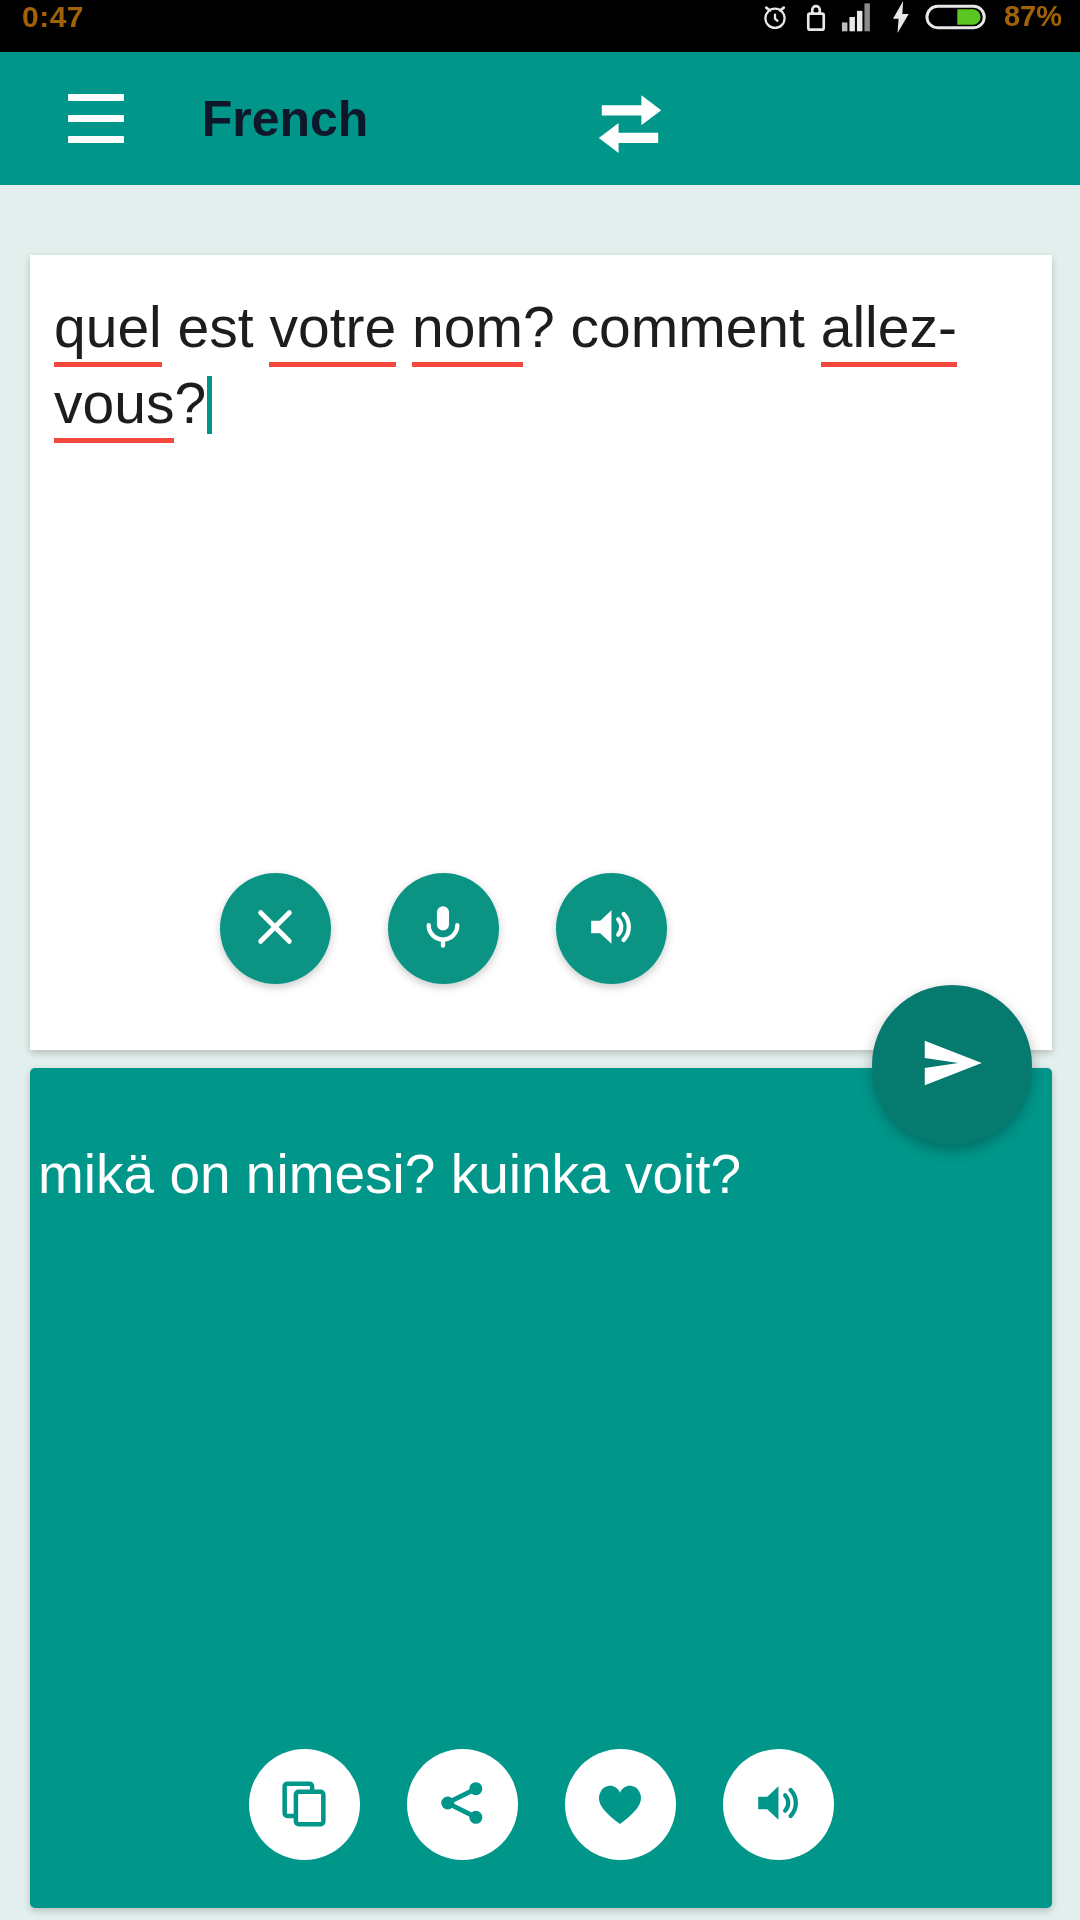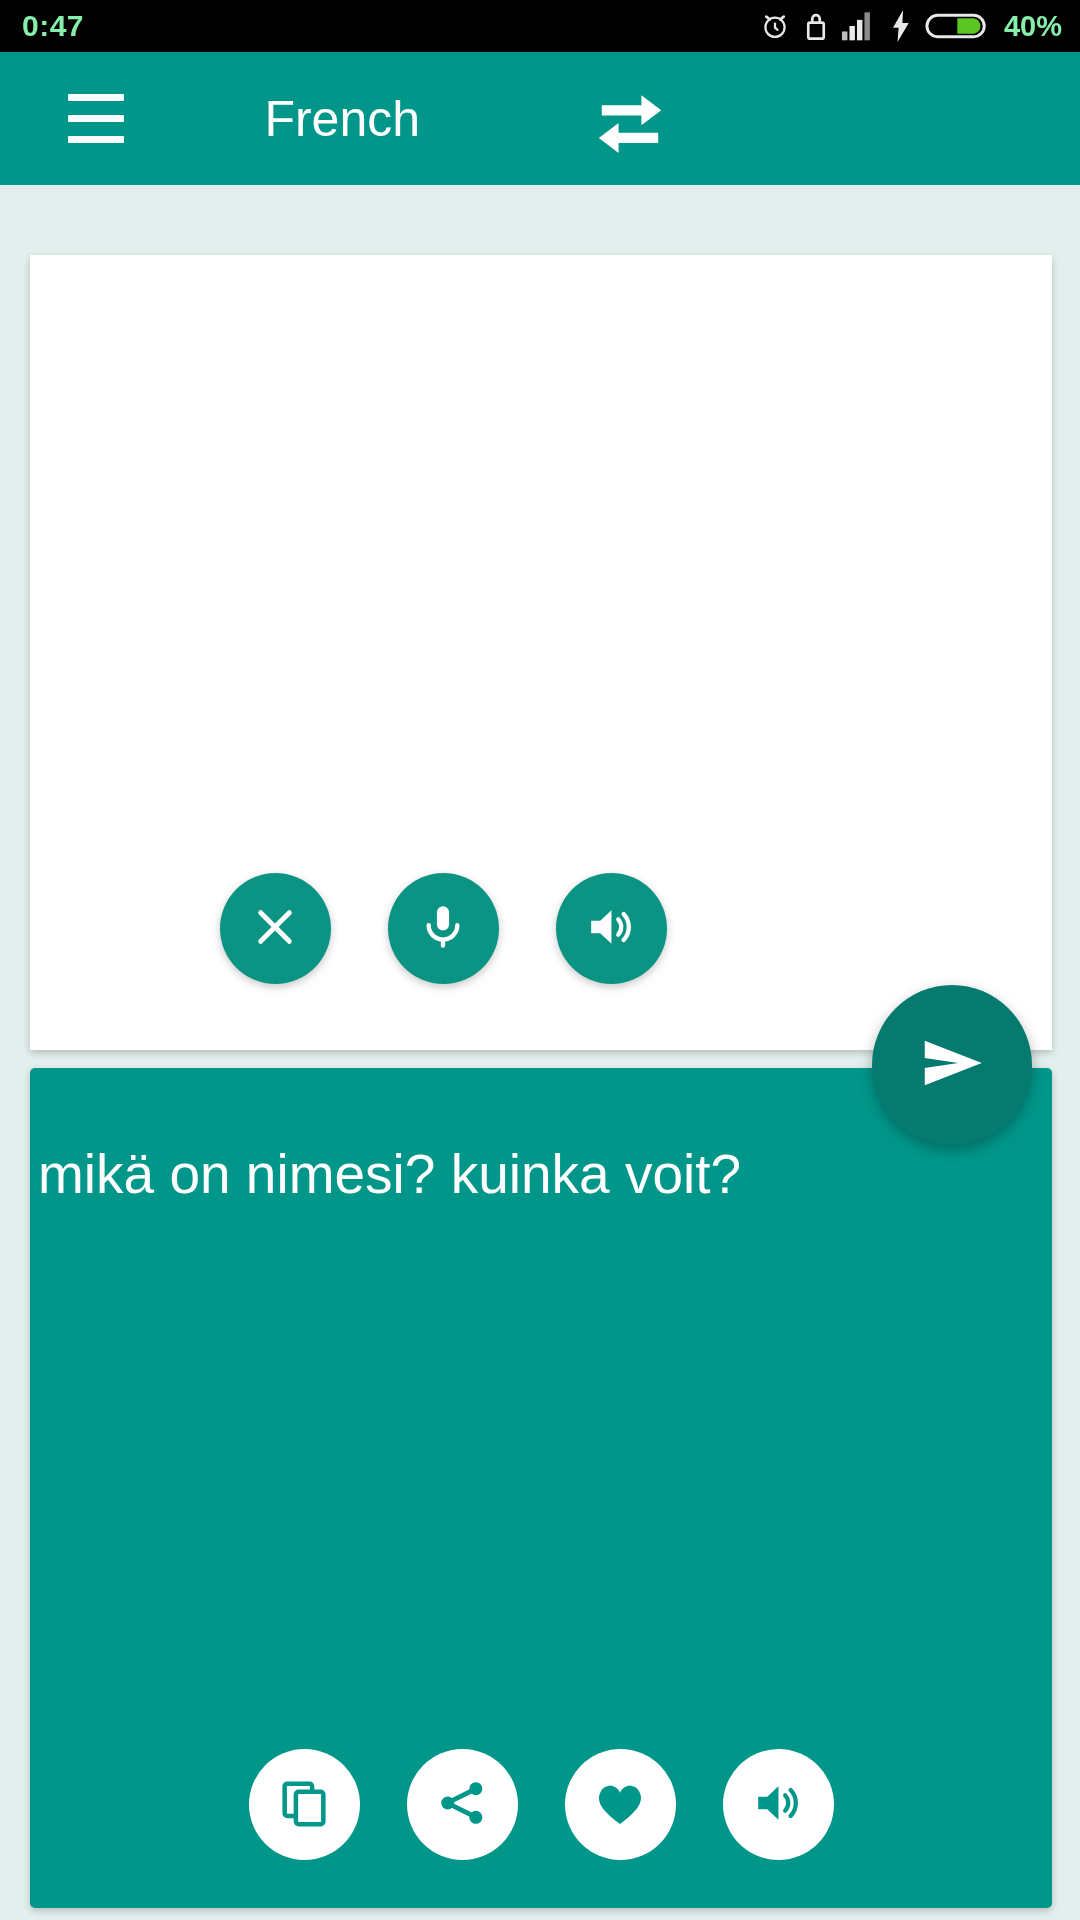--- a/index.html
+++ b/index.html
@@ -6,42 +6,42 @@
   html, body {
     width:1080px; height:1920px;
     background:#e2efed;
     font-family:"Liberation Sans", sans-serif;
     overflow:hidden;
   }
 
   
   .statusbar{
     position:absolute; top:0; left:0; width:1080px; height:52px;
-    background:#000; color:#86efac;
-    display:flex; align-items:center; justify-content:space-between;
+    background:#000; color:#a16207;
+    display:flex; align-items:flex-start; justify-content:space-between;
     padding:0 18px 0 22px;
   }
   .status-clock{ font-size:30px; font-weight:700; letter-spacing:.5px; }
   .status-right{ display:flex; align-items:center; gap:13px; }
   .status-right svg{ display:block; }
   .status-batt-pct{ font-size:29px; font-weight:700; margin-left:4px; }
 
   
   .appbar{
     position:absolute; top:52px; left:0; width:1080px; height:133px;
     background:#00968a;
     display:flex; align-items:center;
   }
   .menu-btn{
     width:108px; display:flex; flex-direction:column; gap:14px;
     align-items:center; margin-left:42px;
   }
   .menu-bar{ width:56px; height:7px; background:#fff; border-radius:1px; }
   .lang{
-    color:#ffffff; font-size:50px; font-weight:400; text-align:right;
+    color:#0f172a; font-size:50px; font-weight:700; text-align:center;
     white-space:nowrap;
   }
   .lang-src{ position:absolute; left:150px; top:50%; transform:translateY(-50%); width:270px; }
   .lang-dst{ position:absolute; left:660px; top:50%; transform:translateY(-50%); width:300px; }
   .swap-btn{
     position:absolute; left:575px; top:50%; transform:translateY(-50%);
     width:110px; height:80px; display:flex; align-items:center; justify-content:center;
   }
 
   
@@ -137,21 +137,21 @@
       </svg>
     </span>
 
     <span>
       <svg width="62" height="32" viewBox="0 0 46 24">
         <rect x="1.2" y="4" width="43" height="16" rx="8" fill="none" stroke="#e8e8e8" stroke-width="2.2"></rect>
         <path d="M24 6.1 H36.5 a6 6 0 0 1 0 11.8 H24 Z" fill="#5bc521"></path>
       </svg>
     </span>
 
-    <span class="status-batt-pct">40%</span>
+    <span class="status-batt-pct">87%</span>
   </div>
 </div>
 
 <div class="appbar">
 
   <div class="menu-btn">
     <span class="menu-bar"></span>
     <span class="menu-bar"></span>
     <span class="menu-bar"></span>
   </div>
@@ -162,20 +162,23 @@
     <svg width="78" height="72" viewBox="0 0 26 24">
       <path d="M3.6 7.4 h13.2 V4.1 L23.4 9.1 L16.8 14.1 V10.8 H3.6 Z" fill="#ffffff"></path>
       <path d="M22.4 16.6 H9.2 v-3.3 L2.6 18.3 l6.6 5.0 V20.0 h13.2 Z" fill="#ffffff"></path>
     </svg>
   </div>
 
 </div>
 
 <div class="card-src">
 
+  <div class="src-text">
+    <span class="sp">quel</span><span> est </span><span class="sp">votre</span><span> </span><span class="sp">nom</span><span>? comment </span><span class="sp">allez-</span><span class="sp">vous</span><span>?</span><span class="caret"></span>
+  </div>
 
   <div class="src-actions">
 
     <div class="fab-teal">
       <span>
         <svg width="52" height="52" viewBox="0 0 24 24" stroke="#fff" stroke-width="2.3" stroke-linecap="round">
           <path d="M5.4 5.4 L18.6 18.6 M18.6 5.4 L5.4 18.6"></path>
         </svg>
       </span>
     </div>

